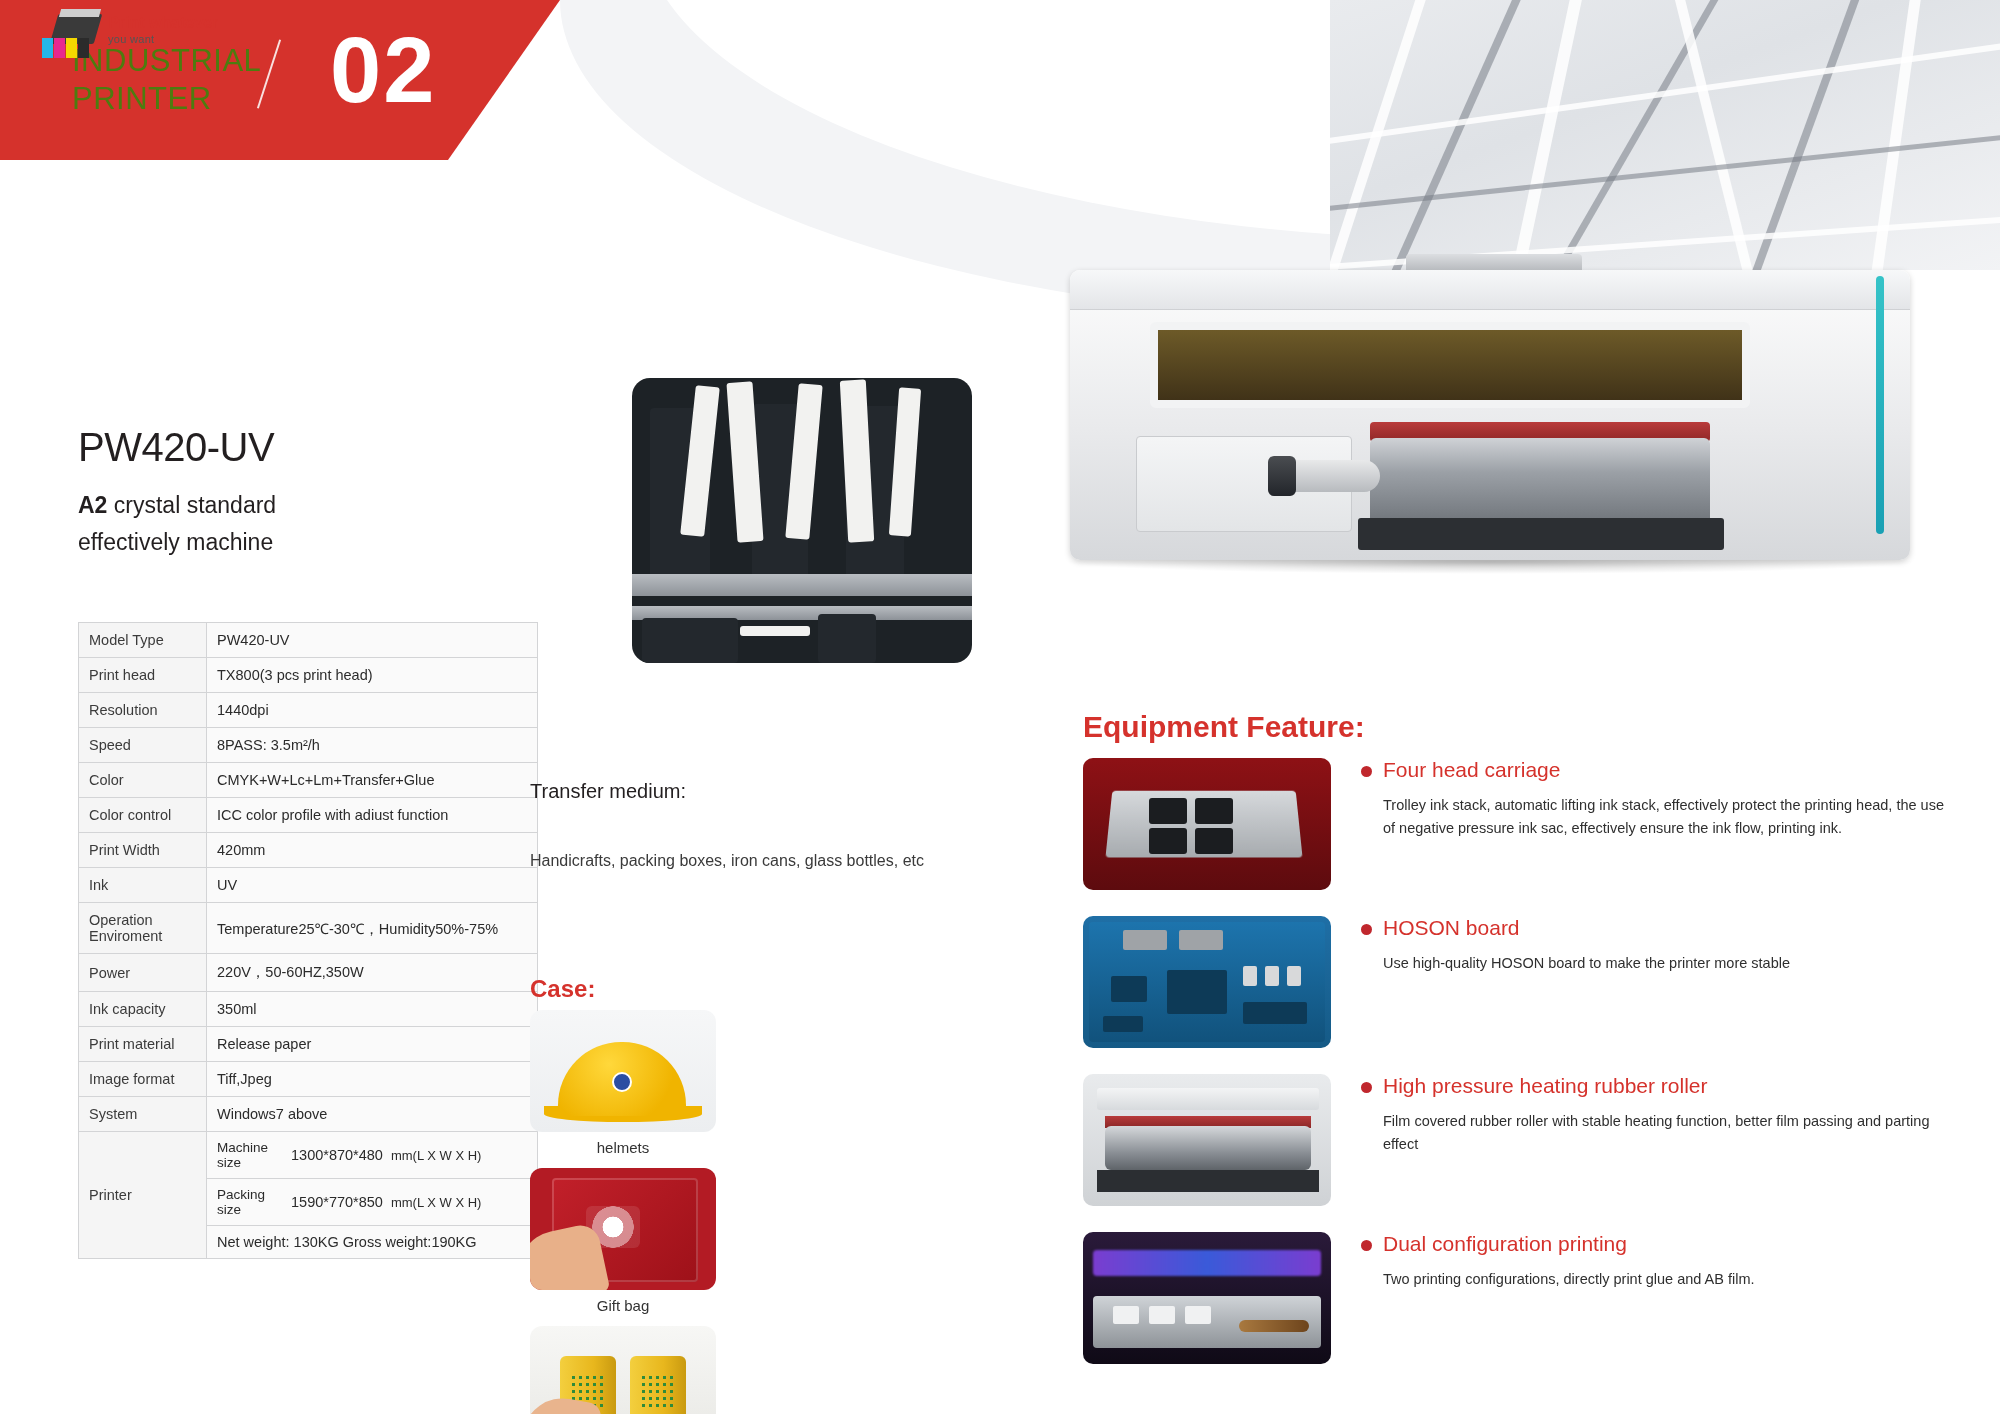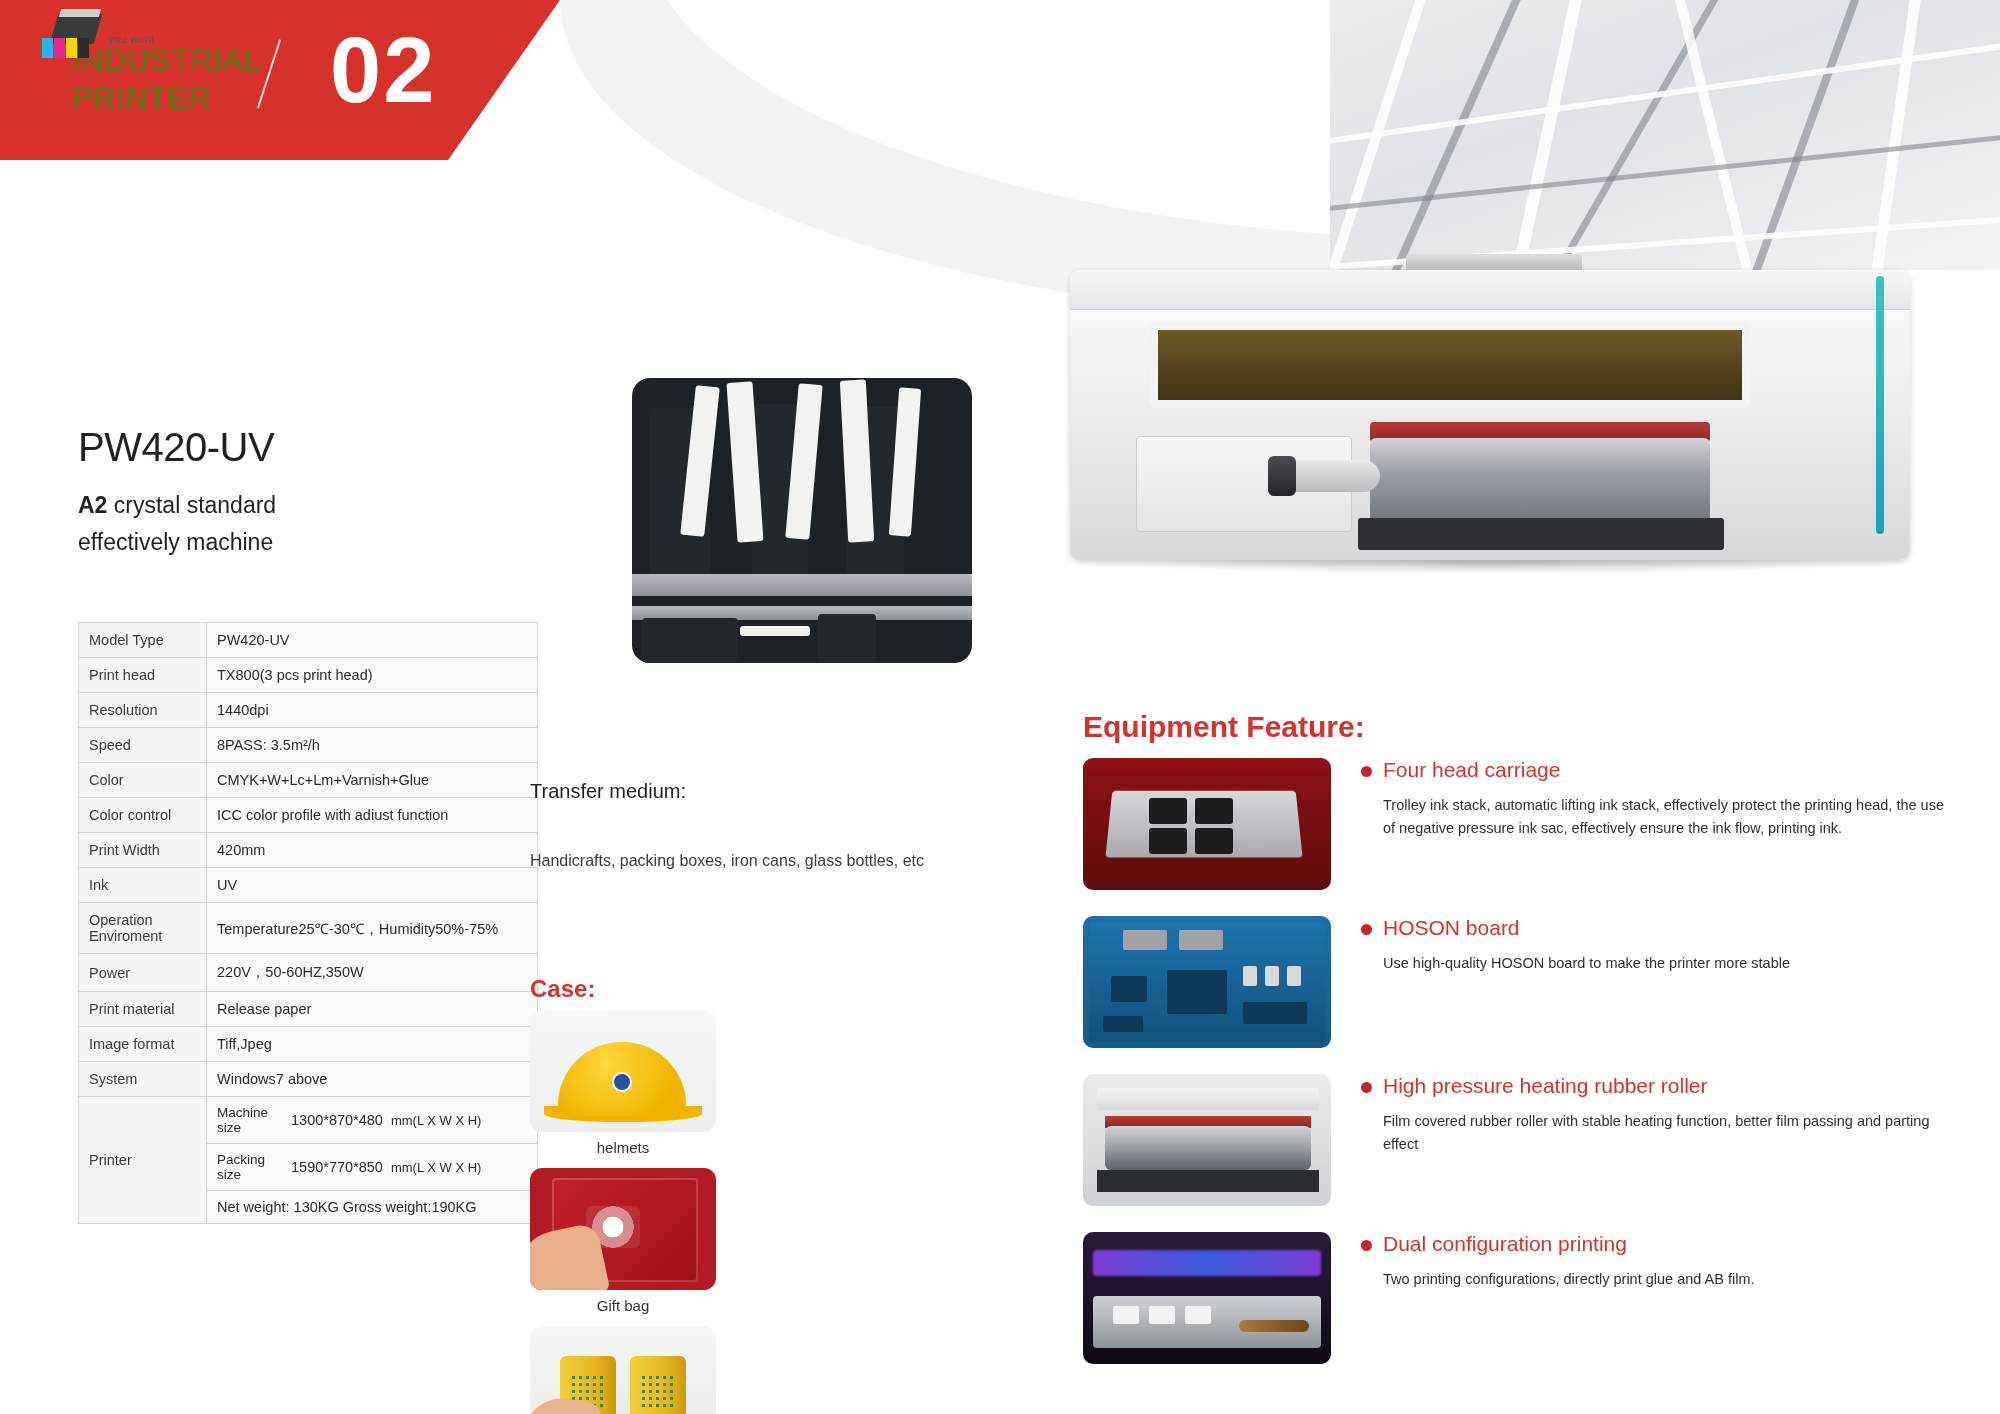--- a/index.html
+++ b/index.html
@@ -560,41 +560,45 @@
     <tr>
         <td class="k">Resolution</td>
         <td class="v">1440dpi</td>
       </tr>
     <tr>
         <td class="k">Speed</td>
         <td class="v">8PASS:  3.5m²/h</td>
       </tr>
     <tr>
         <td class="k">Color</td>
-        <td class="v">CMYK+W+Lc+Lm+Varnish+Glue</td>
+        <td class="v">CMYK+W+Lc+Lm+Transfer+Glue</td>
       </tr>
     <tr>
         <td class="k">Color control</td>
         <td class="v">ICC color profile with adiust function</td>
       </tr>
     <tr>
         <td class="k">Print Width</td>
         <td class="v">420mm</td>
       </tr>
     <tr>
         <td class="k">Ink</td>
         <td class="v">UV</td>
       </tr>
     <tr>
         <td class="k">Operation Enviroment</td>
         <td class="v">Temperature25℃-30℃，Humidity50%-75%</td>
       </tr>
     <tr>
         <td class="k">Power</td>
         <td class="v">220V，50-60HZ,350W</td>
+      </tr>
+    <tr>
+        <td class="k">Ink capacity</td>
+        <td class="v">350ml</td>
       </tr>
     <tr>
         <td class="k">Print material</td>
         <td class="v">Release paper</td>
       </tr>
     <tr>
         <td class="k">Image format</td>
         <td class="v">Tiff,Jpeg</td>
       </tr>
     <tr>

